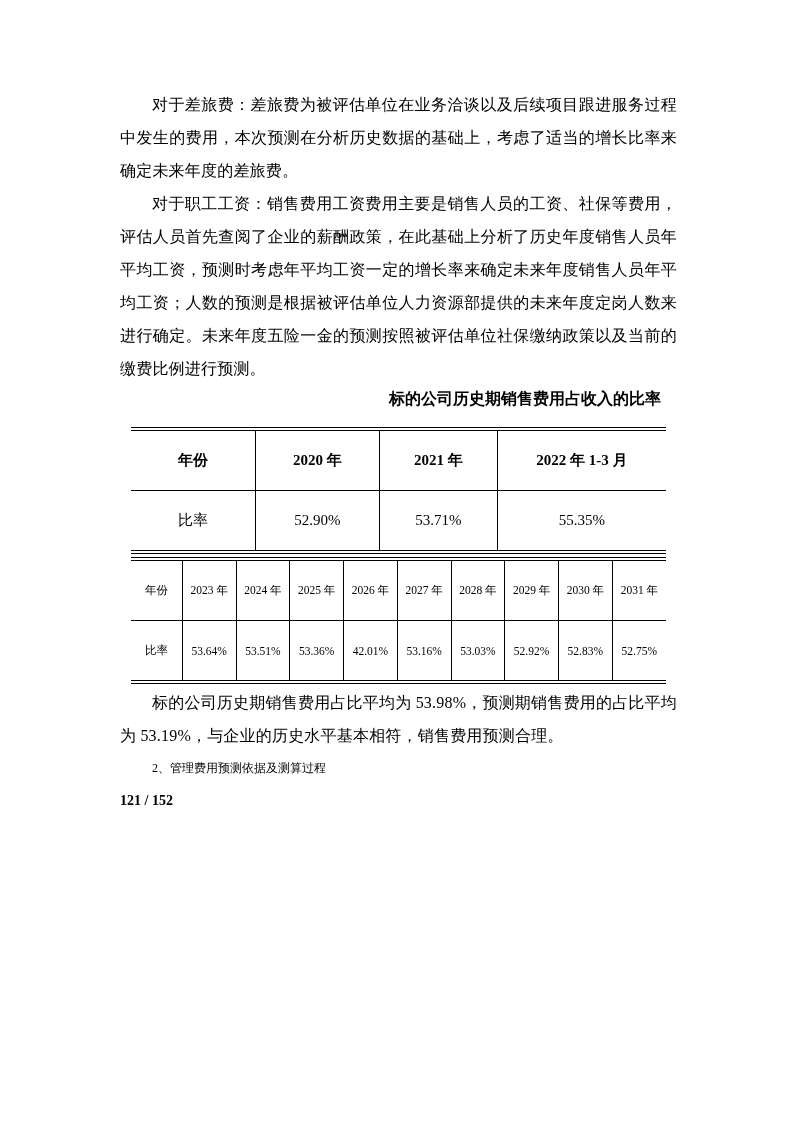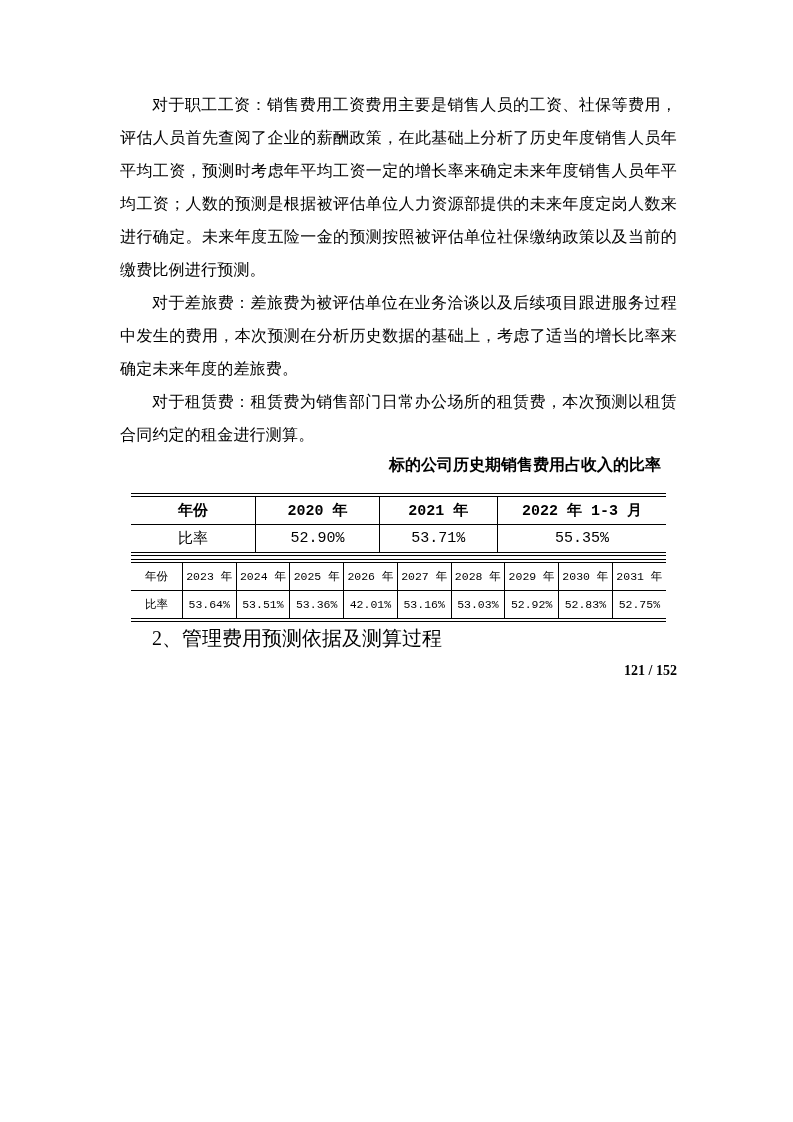--- a/index.html
+++ b/index.html
@@ -30,21 +30,21 @@
   p.body-para {
     margin: 0;
     font-size: 16px;
     line-height: 33px;
     text-align: justify;
     text-indent: 32px;
     letter-spacing: 0.2px;
   }
   p.section-heading {
     margin: 0;
-    font-size: 20px;
+    font-size: 12px;
     line-height: 33px;
     text-indent: 32px;
   }
   .tbl-title {
     margin: 16px;
     font-weight: bold;
     text-align: right;
     font-size: 16px;
     line-height: 24px;
   }
@@ -55,51 +55,48 @@
     table-layout: fixed;
     width: 535px;
     margin: 3px auto 0 auto;
     border-top: 4px double #000;
     border-bottom: 4px double #000;
   }
   table.ratio-table td {
     border-right: 1.5px solid #000;
     text-align: center;
     vertical-align: middle;
-    padding: 0 2px;
+    padding: 16px 2px;
     height: 27px;
     overflow: hidden;
     white-space: nowrap;
-    font-family: Liberation Mono, monospace;
   }
   table.ratio-table td:last-child { border-right: none; }
   table.ratio-table tr.hdr td { border-bottom: 1.5px solid #000; }
   table.t1 { font-size: 15px; }
   table.t1 tr.hdr td { font-weight: bold; }
   table.t2 { font-size: 11.5px; }
   table.t2 td { height: 27px; }
   .footer-pagenum {
     margin: 4px 0 0 0;
     font-size: 14px;
     font-weight: bold;
-    text-align: right;
     line-height: 24px;
   }
 </style>
 </head>
 <body>
 
 <div class="page">
   <div class="content">
 
+    <p class="body-para">对于差旅费：差旅费为被评估单位在业务洽谈以及后续项目跟进服务过程中发生的费用，本次预测在分析历史数据的基础上，考虑了适当的增长比率来确定未来年度的差旅费。</p>
+
     <p class="body-para">对于职工工资：销售费用工资费用主要是销售人员的工资、社保等费用，评估人员首先查阅了企业的薪酬政策，在此基础上分析了历史年度销售人员年平均工资，预测时考虑年平均工资一定的增长率来确定未来年度销售人员年平均工资；人数的预测是根据被评估单位人力资源部提供的未来年度定岗人数来进行确定。未来年度五险一金的预测按照被评估单位社保缴纳政策以及当前的缴费比例进行预测。</p>
 
-    <p class="body-para">对于差旅费：差旅费为被评估单位在业务洽谈以及后续项目跟进服务过程中发生的费用，本次预测在分析历史数据的基础上，考虑了适当的增长比率来确定未来年度的差旅费。</p>
-
-    <p class="body-para">对于租赁费：租赁费为销售部门日常办公场所的租赁费，本次预测以租赁合同约定的租金进行测算。</p>
 
 
 
 
     <p class="tbl-title first">标的公司历史期销售费用占收入的比率</p>
 
     <table class="ratio-table t1">
       <colgroup>
         <col style="width:23.3%">
           <col style="width:23.1%">
@@ -157,20 +154,21 @@
           <td>42.01%</td>
           <td>53.16%</td>
           <td>53.03%</td>
           <td>52.92%</td>
           <td>52.83%</td>
           <td>52.75%</td>
         </tr>
       </tbody>
     </table>
 
+    <p class="body-para" style="margin-top:2px">标的公司历史期销售费用占比平均为 53.98%，预测期销售费用的占比平均为 53.19%，与企业的历史水平基本相符，销售费用预测合理。</p>
 
     <p class="section-heading">2、管理费用预测依据及测算过程</p>
 
 
     <p class="footer-pagenum">121 / 152</p>
 
   </div>
 </div>
 
 </body></html>

